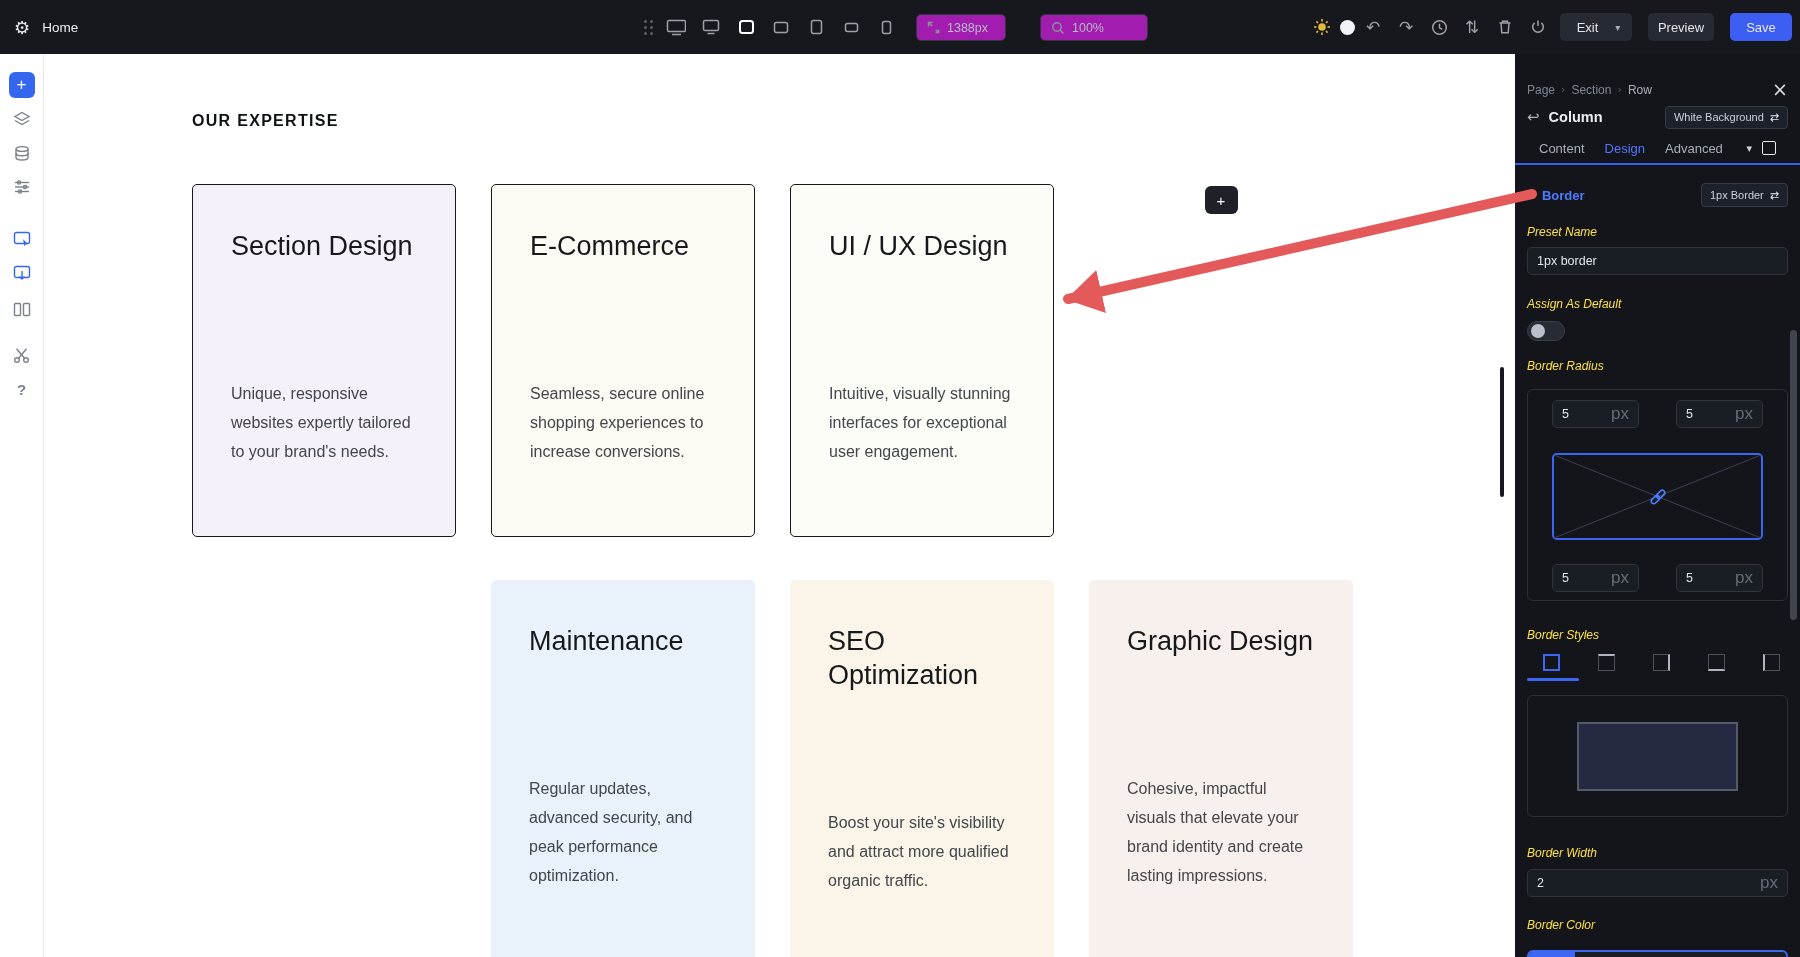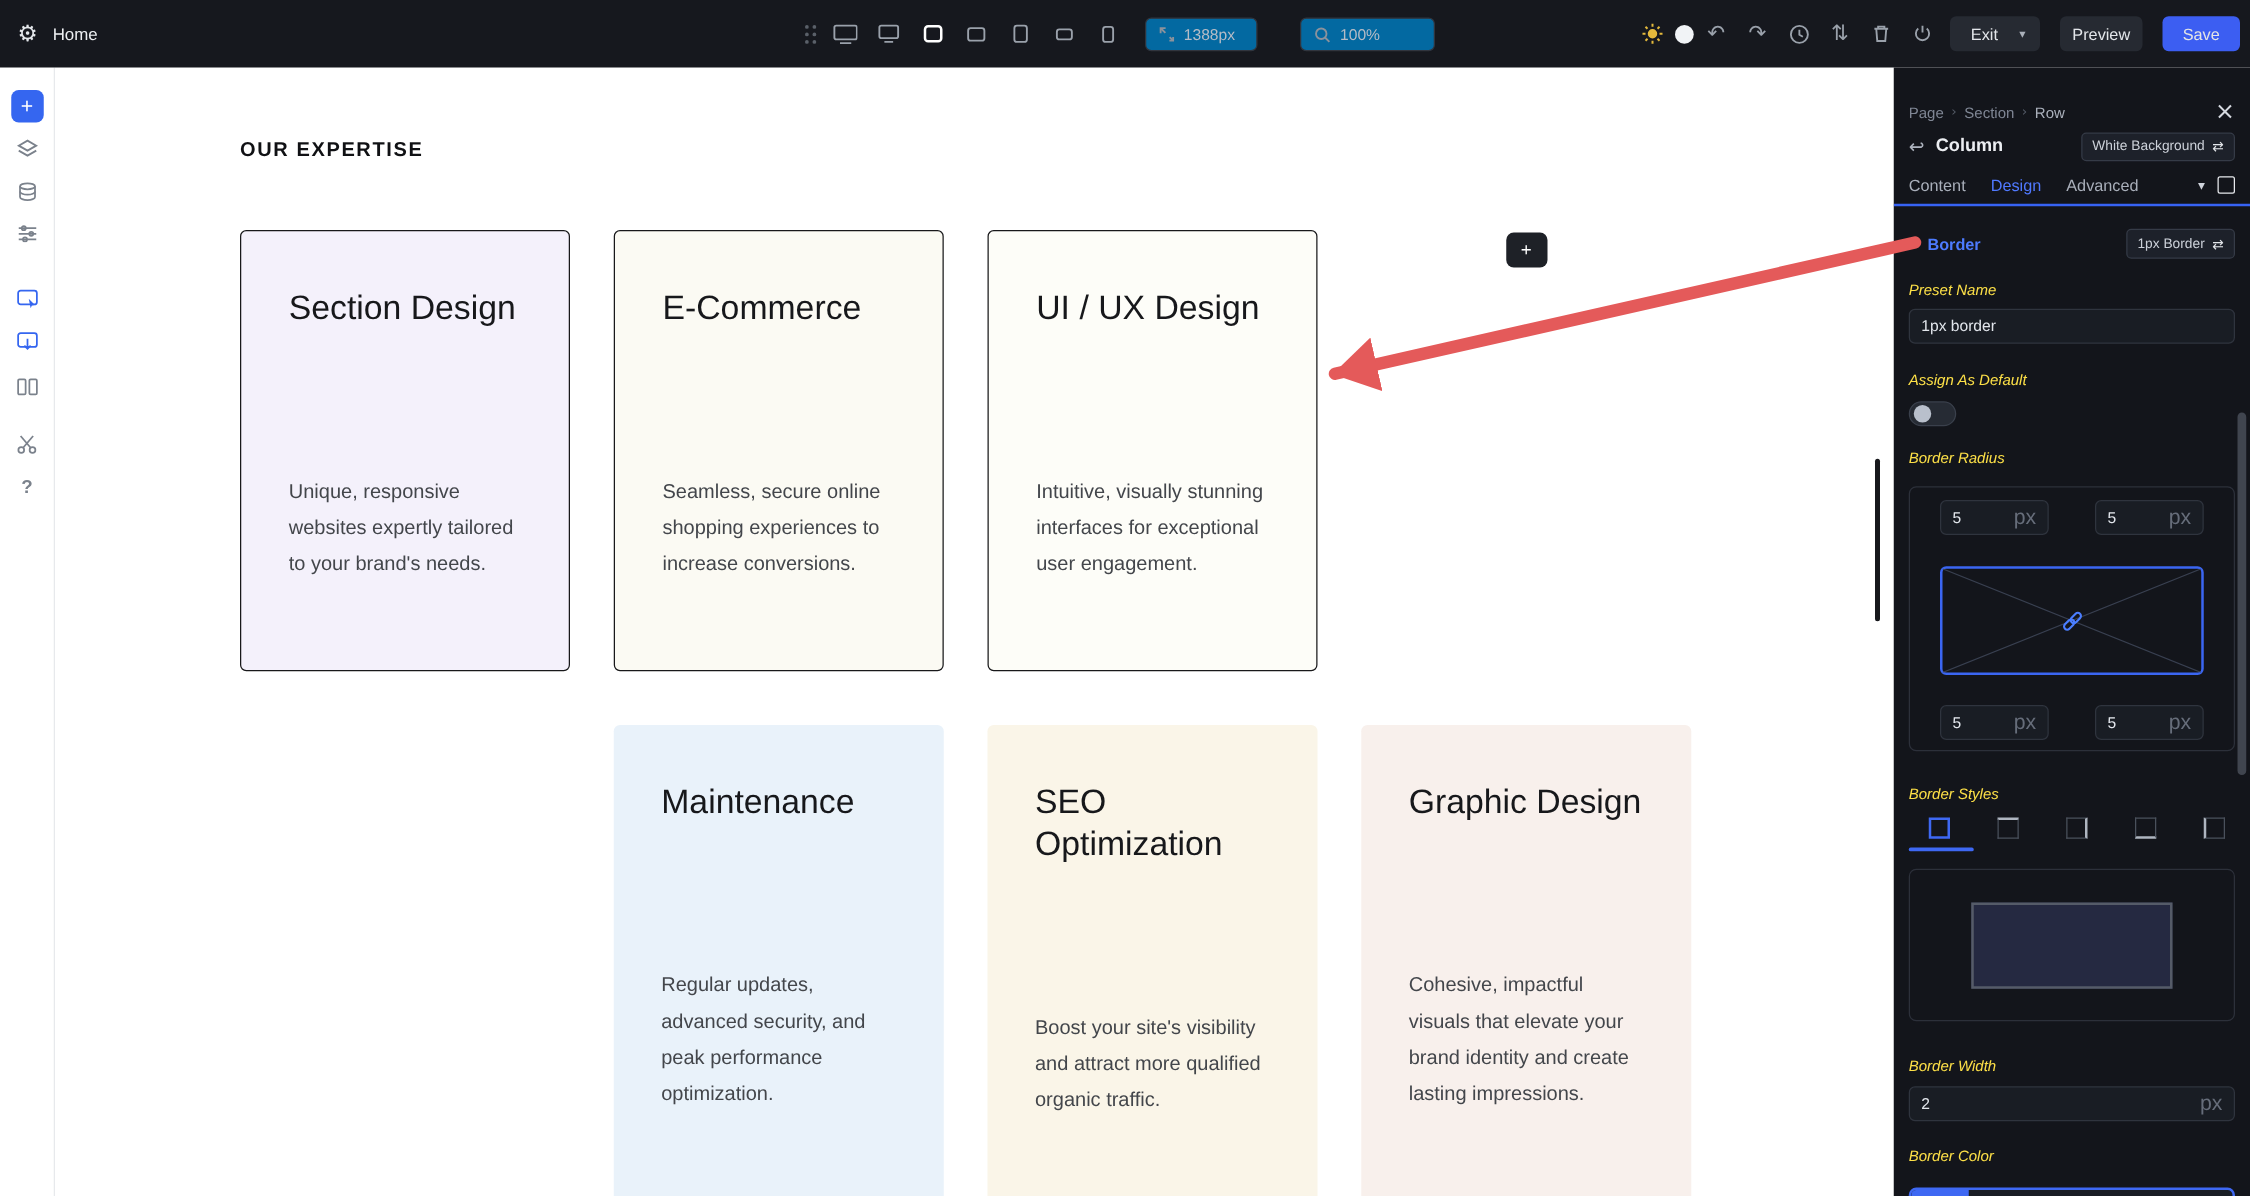--- a/index.html
+++ b/index.html
@@ -12,21 +12,21 @@
   .tb-item { position:absolute; display:flex; align-items:center; }
   .tb-left { left:14px; top:0; height:54px; gap:12px; }
   .gear-glyph { color:#e3e6ea; font-size:18px; }
   .home-label { color:#edeff2; font-size:13.5px; }
   .tb-dots { left:644px; top:0; height:54px; }
   .dots-grid { display:grid; grid-template-columns:repeat(2,3px); grid-auto-rows:3px; gap:3px; }
   .dots-grid i { background:#5a6069; border-radius:50%; }
   .tb-devices { left:666px; top:0; height:54px; gap:15px; }
   .tb-devices svg { stroke:#99a0aa; fill:none; stroke-width:1.4; }
   .tb-devices .active svg { stroke:#ffffff; stroke-width:2; }
-  .tb-box { top:14px; height:27px; background:#0369a1; border:1px solid #31353e; border-radius:5px; color:#b6bcc6; font-size:12.5px; display:flex; align-items:center; gap:7px; padding:0 10px; }
+  .tb-box { top:14px; height:27px; background:#a21caf; border:1px solid #31353e; border-radius:5px; color:#b6bcc6; font-size:12.5px; display:flex; align-items:center; gap:7px; padding:0 10px; }
   .tb-width { left:916px; width:90px; }
   .tb-zoom { left:1040px; width:108px; }
   .tb-box svg { stroke:#8b929c; fill:none; stroke-width:1.5; }
   .tb-theme { left:1312px; top:0; height:54px; gap:8px; }
   .knob-circle { width:15px; height:15px; border-radius:50%; background:#f1f3f6; }
   .tb-hist { left:1363px; top:0; height:54px; gap:13px; }
   .tb-icon { width:20px; height:20px; display:flex; align-items:center; justify-content:center; color:#9aa1ab; font-size:17px; cursor:pointer; }
   .tb-icon svg { stroke:#9aa1ab; fill:none; stroke-width:1.5; }
   .tb-btn { top:13px; height:28px; background:#262a32; border-radius:5px; color:#e3e6ea; font-size:13px; display:flex; align-items:center; justify-content:center; cursor:pointer; }
   .tb-exit { left:1560px; width:72px; padding:12px; }
@@ -68,21 +68,21 @@
   .crumbs { display:flex; align-items:center; gap:6px; font-size:12px; color:#7f8694; }
   .crumb { cursor:pointer; }
   .crumb.last { color:#aab0bb; }
   .crumb-sep { color:#545b67; font-size:11px; }
   .close-x { color:#d6dae1; font-size:19px; line-height:1; cursor:pointer; }
   .col-row { margin-top:6px; height:24px; display:flex; align-items:center; gap:9px; }
   .back-glyph { color:#aeb4bf; font-size:15px; cursor:pointer; }
   .element-title { color:#eceef2; font-size:14.5px; font-weight:bold; }
   .preset-btn { margin-left:auto; height:23px; background:#1d212a; border:1px solid #353b47; border-radius:4px; color:#ccd1d9; font-size:11px; display:flex; align-items:center; gap:6px; padding:0 8px; cursor:pointer; }
   .swap-glyph { font-size:11px; color:#e3e6ea; }
-  .tabs-row { margin-top:10px; height:26px; display:flex; align-items:flex-start; gap:20px; border-bottom:2px solid #3763f4; margin-left:-12px; margin-right:-12px; padding:0 12px; }
+  .tabs-row { margin-top:10px; height:26px; display:flex; align-items:flex-start; gap:20px; border-bottom:2px solid #3763f4; margin-left:-12px; margin-right:-12px; padding:0 24px; }
   .tab { font-size:13px; color:#a9afba; cursor:pointer; padding-top:2px; }
   .tab.active { color:#5079ff; }
   .tab-extra { margin-left:auto; display:flex; align-items:center; gap:10px; padding-top:2px; }
   .tab-caret { color:#cfd3db; font-size:11px; cursor:pointer; }
   .tab-square { width:14px; height:14px; border:1.5px solid #e8eaee; border-radius:2px; cursor:pointer; }
   .section-head { margin-top:18px; height:24px; display:flex; align-items:center; gap:8px; }
   .tri-glyph { color:#3e68f3; font-size:9px; cursor:pointer; }
   .section-title { color:#4d7bff; font-size:13px; font-weight:bold; cursor:pointer; }
   .badge-btn { margin-left:auto; height:24px; background:#1d212a; border:1px solid #353b47; border-radius:4px; color:#ccd1d9; font-size:11px; display:flex; align-items:center; gap:6px; padding:0 8px; cursor:pointer; }
   .plabel { margin-top:18px; font-size:12px; color:#fde047;font-style:italic; }

